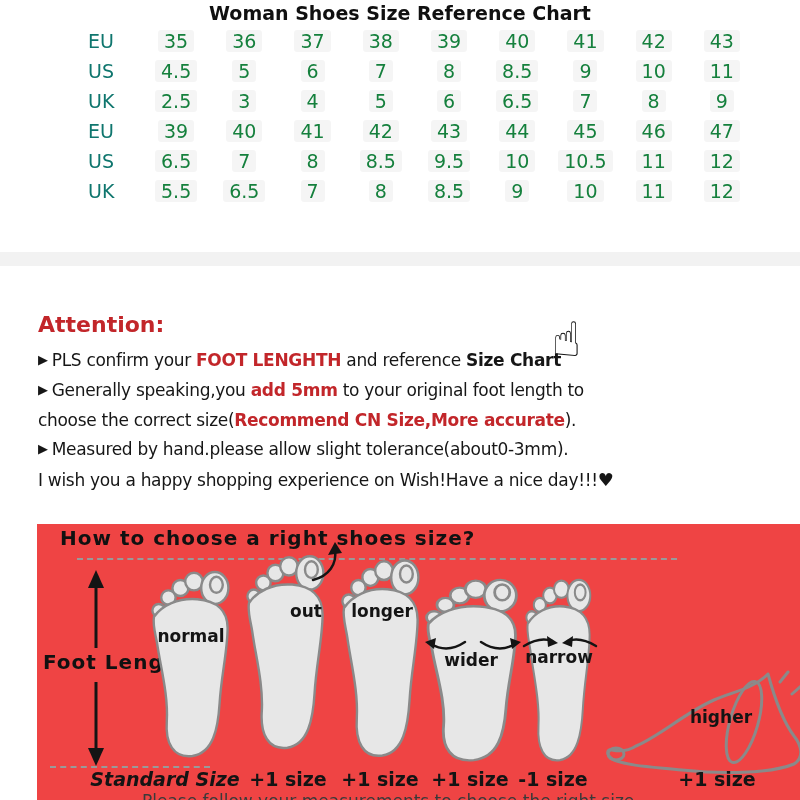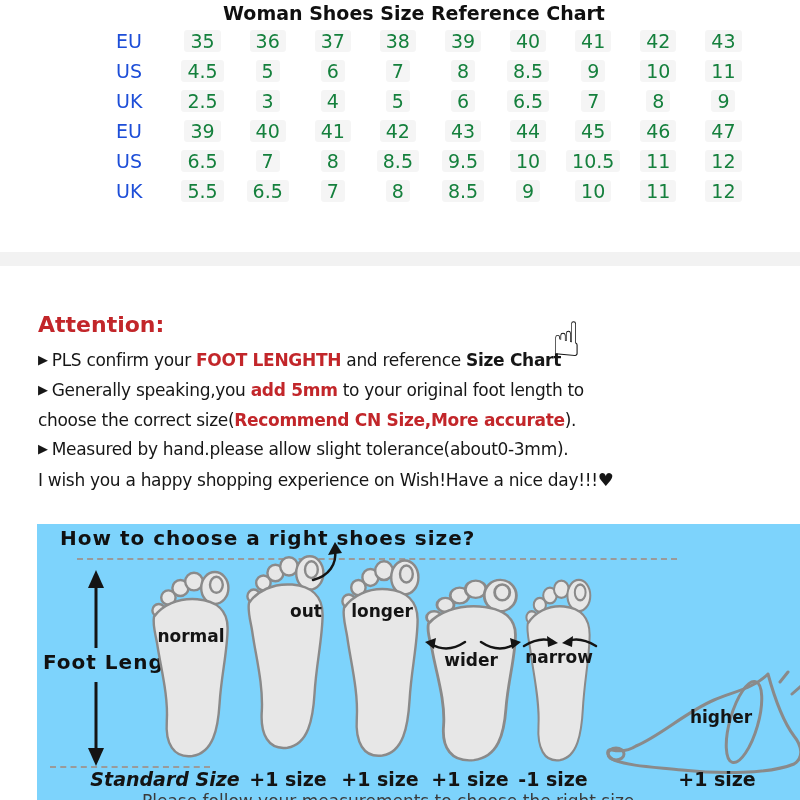--- a/index.html
+++ b/index.html
@@ -2,39 +2,39 @@
 <html><head>
 <meta charset="utf-8">
 <style>
   html,body{margin:0;padding:0;}
   body{
     width:800px;height:800px;position:relative;overflow:hidden;
     background:#ffffff;color:#1a1a1a;
     font-family:"DejaVu Sans","Liberation Sans",sans-serif;
   }
   
-  .tables{position:absolute;top:0;left:0;right:0;margin-left:28px;}
+  .tables{position:absolute;top:0;left:0;right:0;}
   .chart-title{text-align:center;font-weight:bold;font-size:19px;color:#101010;height:26px;line-height:26px;}
   .chart-title.man{margin-top:9px;}
   .trow{display:grid;grid-template-columns:54px repeat(9,1fr);align-items:center;height:30px;padding:0 44px 0 88px;}
-  .tlabel{font-size:19px;color:#1d4ed8;}
+  .tlabel{font-size:19px;color:#0f766e;}
   .tcell{text-align:center;font-size:19px;color:#15803d;}
   .tcell .v{display:inline-block;padding:0 6px;border-radius:3px;background:rgba(0,0,0,0.04);}
   .scan-band{position:absolute;top:252px;left:0;width:800px;height:14px;background:#f2f2f2;}
   
   .attention{position:absolute;top:313px;left:38px;right:20px;}
   .attn-heading{color:#c2262a;font-weight:bold;font-size:22px;height:24px;line-height:24px;margin-bottom:9px;}
   .aline{font-size:17px;line-height:29px;letter-spacing:-0.3px;color:#161616;white-space:nowrap;}
   .seg-red{color:#c2262a;font-weight:bold;}
   .seg-bold{font-weight:bold;}
   .seg-bullet{font-size:13px;margin-right:4px;position:relative;top:-2px;}
   .seg-heart{font-size:18px;}
   .hand{position:absolute;left:514px;top:0px;font-size:48px;line-height:52px;color:#111;}
   
-  .diagram{position:absolute;top:524px;left:37px;width:763px;height:276px;background:#7dd3fc;}
+  .diagram{position:absolute;top:524px;left:37px;width:763px;height:276px;background:#ef4444;}
   .dg-title{position:absolute;left:23px;top:2px;font-size:20px;font-weight:bold;letter-spacing:1px;color:#111;}
   .dash{position:absolute;border-top:2px dashed #9a9a9a;height:0;}
   .dash-top{left:40px;top:34px;width:600px;}
   .dash-bottom{left:13px;top:242px;width:160px;}
   .axis-label{position:absolute;left:6px;top:126px;font-size:20px;font-weight:bold;letter-spacing:1px;color:#111;}
   .arrow-up{position:absolute;left:48px;top:46px;}
   .arrow-down{position:absolute;left:48px;top:158px;}
   .foot{position:absolute;}
   .foot svg{display:block;width:100%;height:100%;}
   .foot-label{position:absolute;transform:translateX(-50%);font-size:17px;font-weight:bold;color:#141414;white-space:nowrap;}

